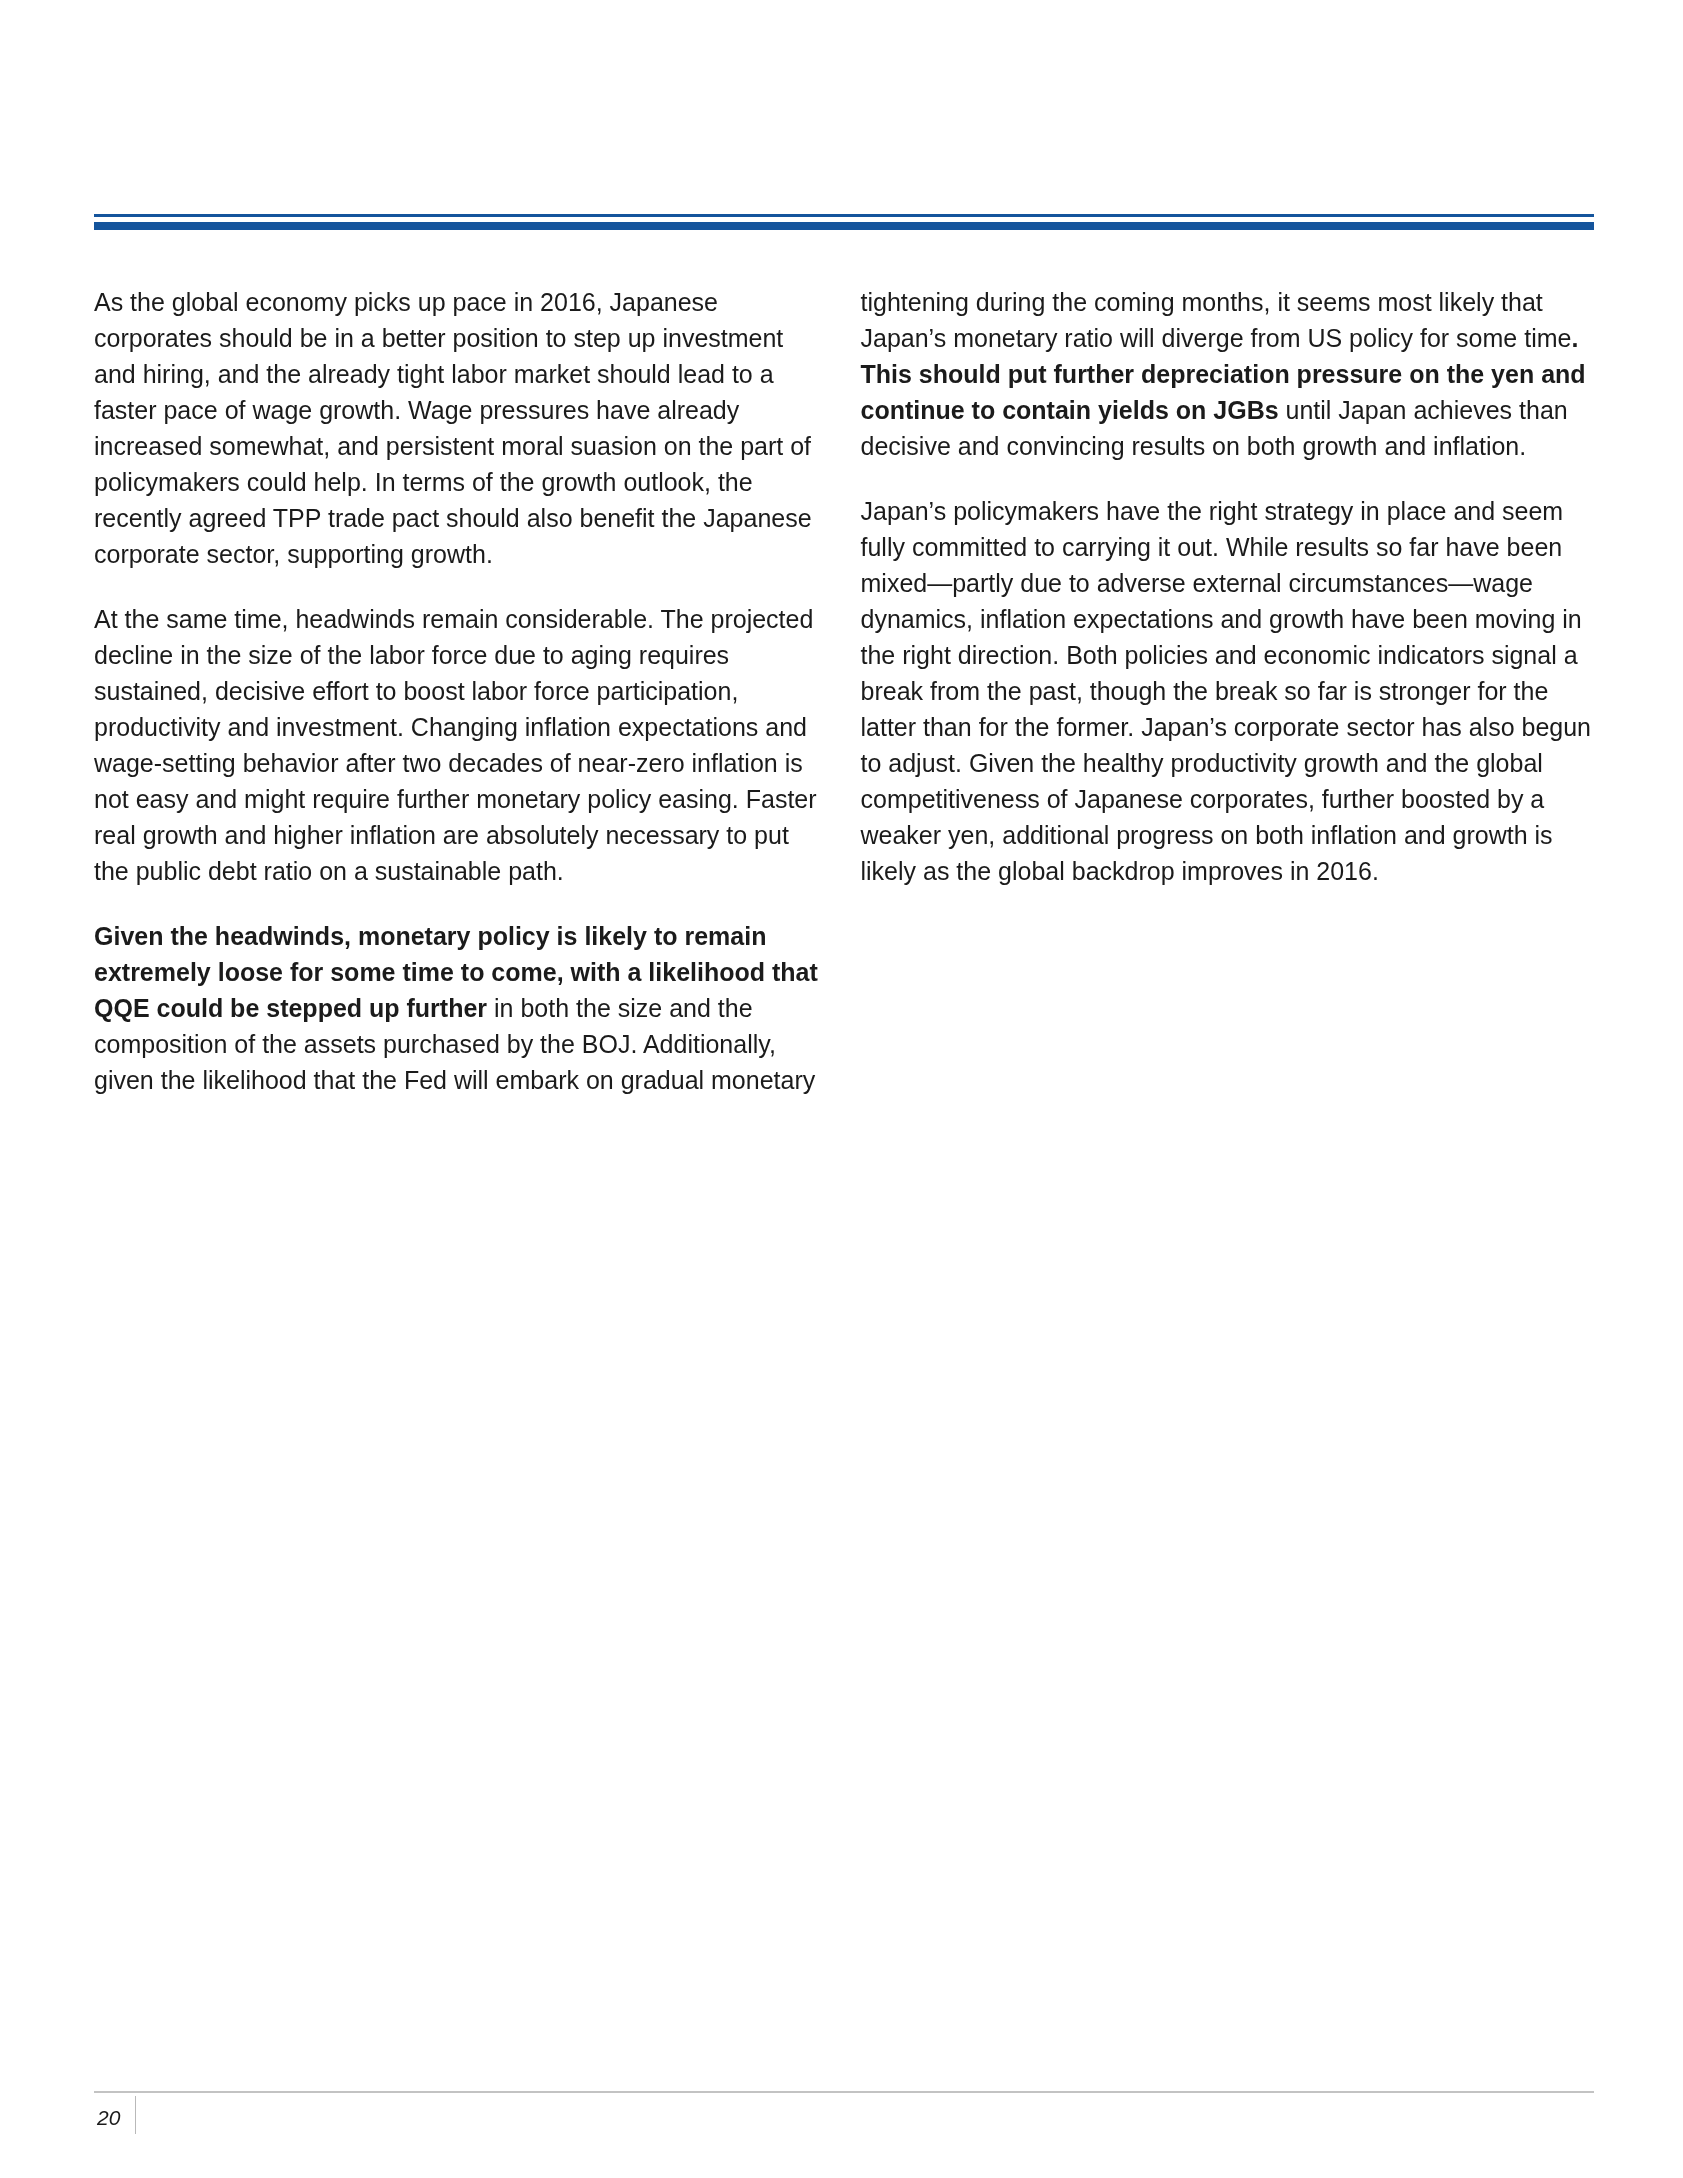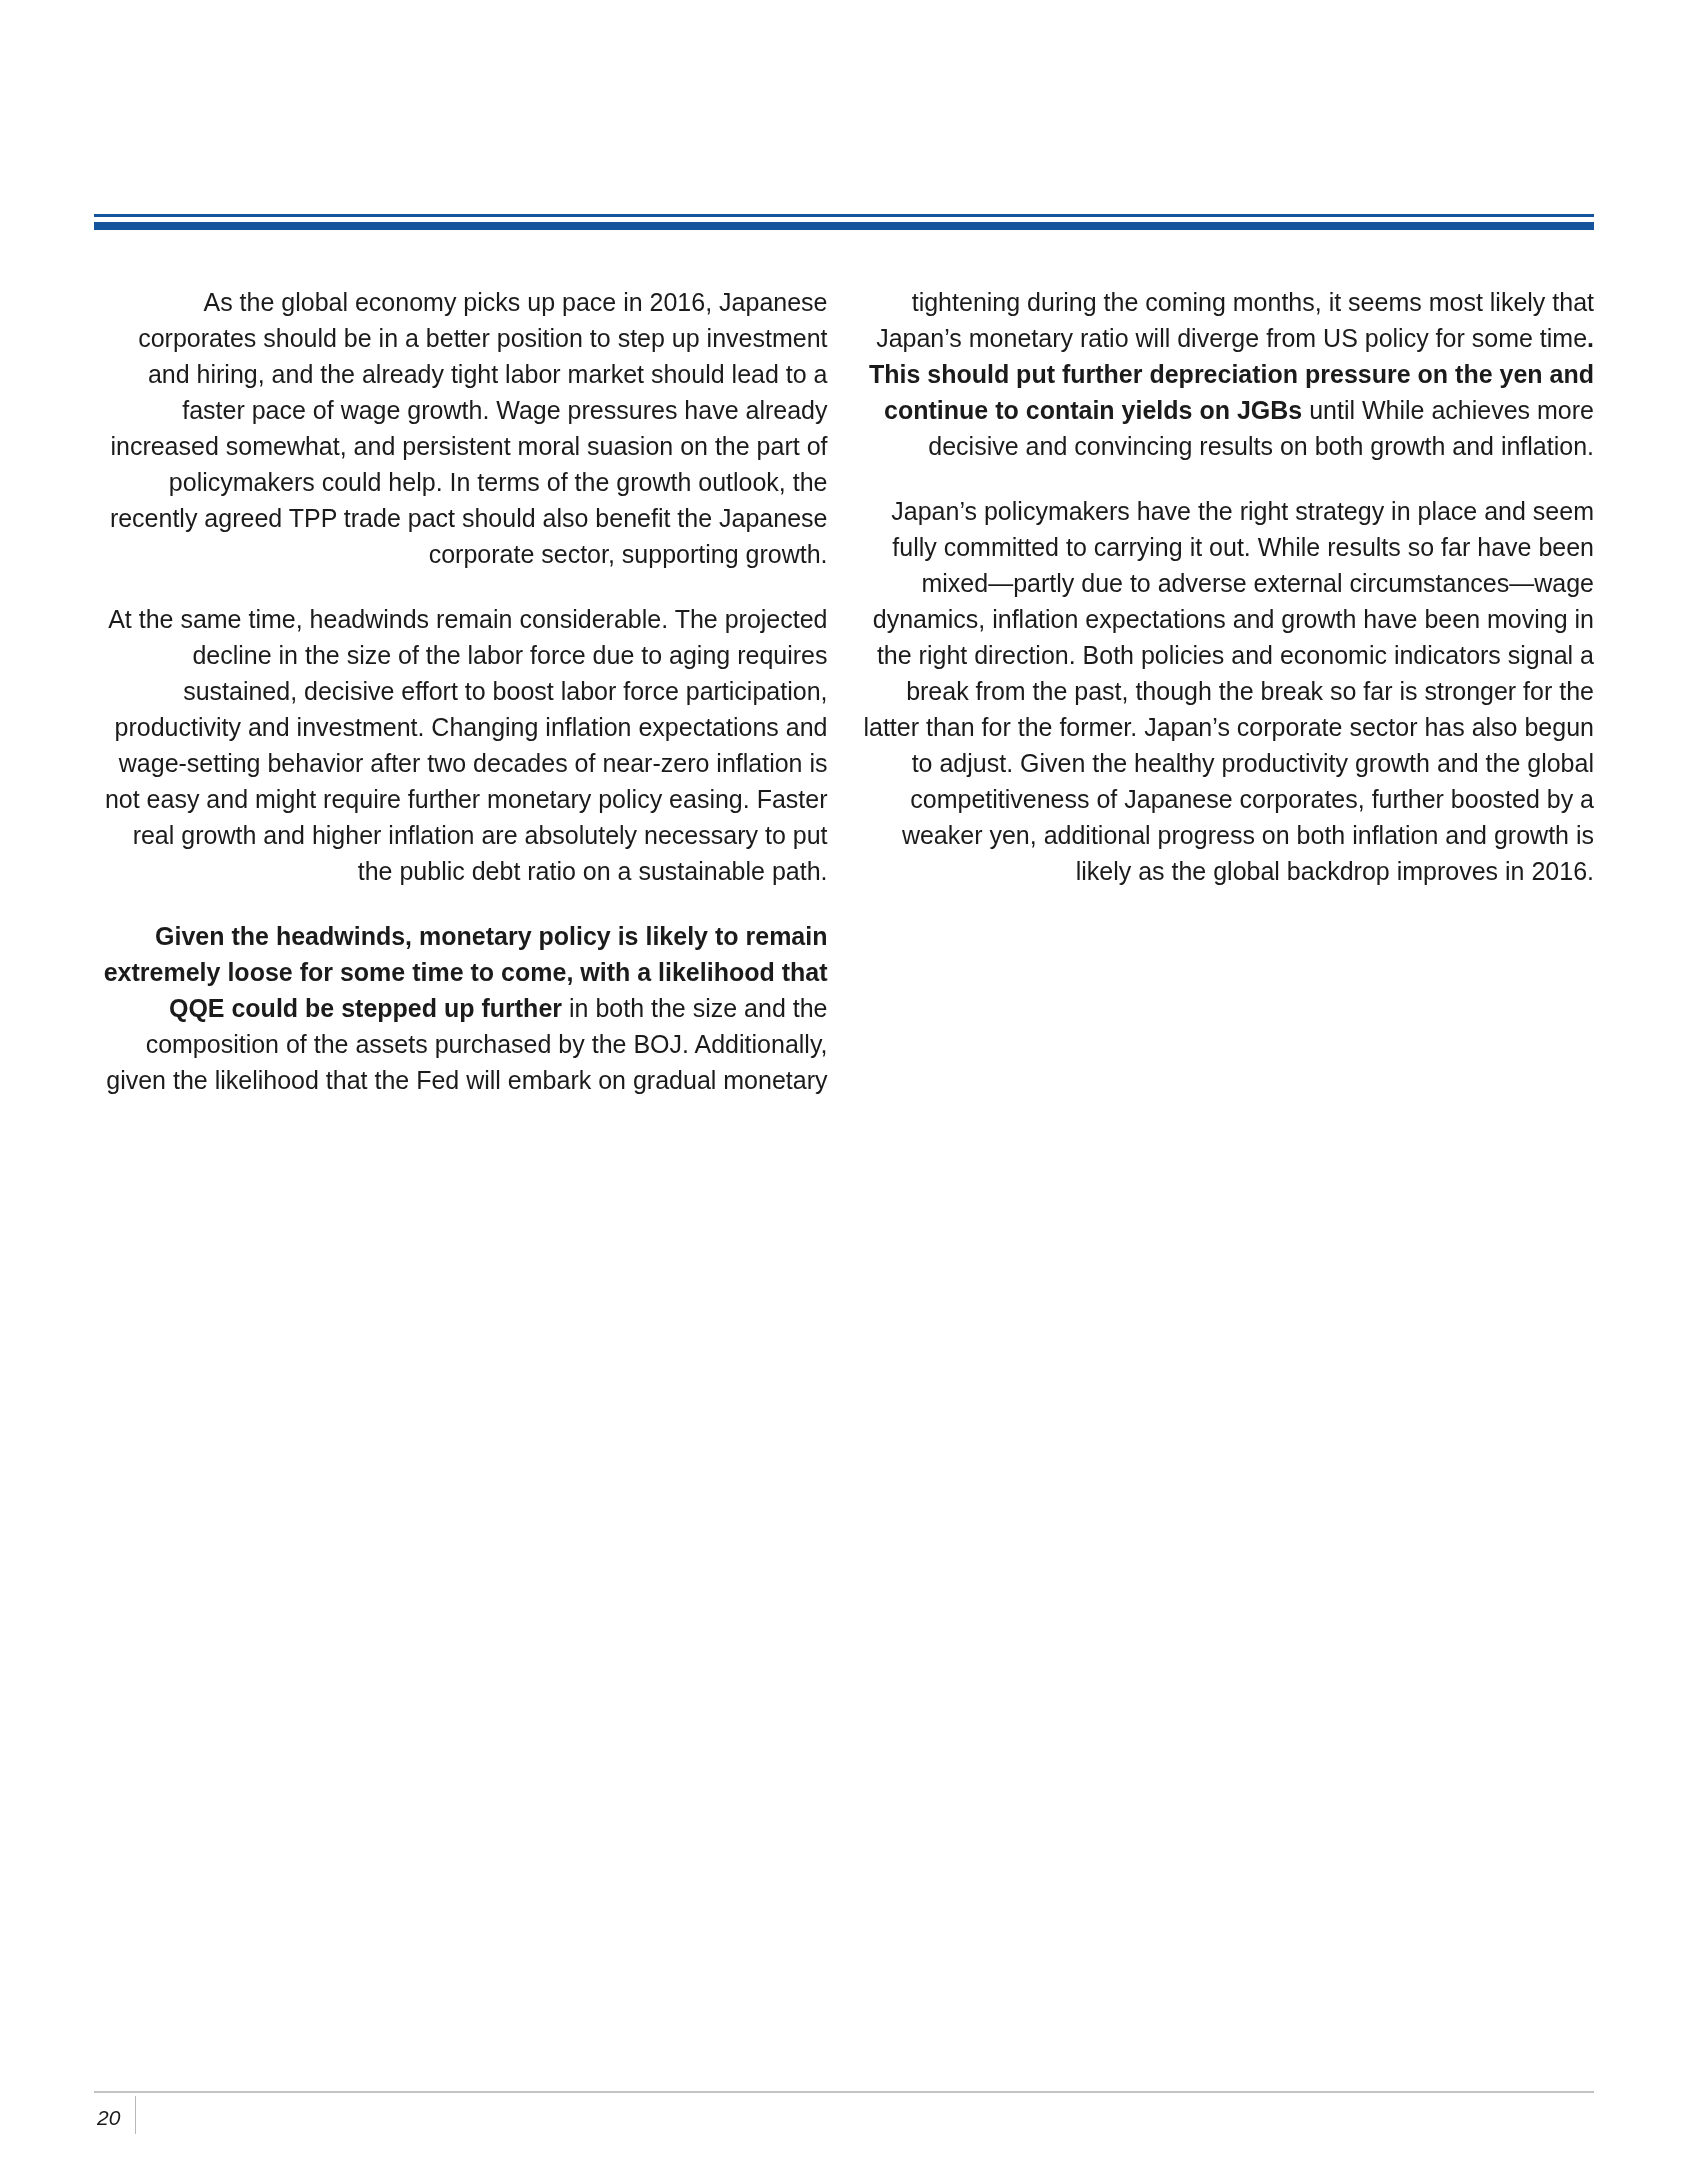--- a/index.html
+++ b/index.html
@@ -43,21 +43,21 @@
     left: 94px;
     top: 284px;
     width: 1500px;
     display: flex;
     gap: 33px;
   }
   .col {
     flex: 1 1 0;
     font-size: 25px;
     line-height: 36px;
-    text-align: right;
+    text-align: left;
   }
   .col p { margin: 0 0 29px 0; }
   .col p:last-child { margin-bottom: 0; }
   .col b { font-weight: bold; }
 
   .footer-rule {
     position: absolute;
     left: 94px;
     top: 2091px;
     width: 1500px;
@@ -100,21 +100,21 @@
 
   <div class="heading-divider"></div>
 
   <div class="columns">
     <div class="col">
         <p><span>As the global economy picks up pace in 2016, Japanese corporates should be in a better position to step up investment and hiring, and the already tight labor market should lead to a faster pace of wage growth. Wage pressures have already increased somewhat, and persistent moral suasion on the part of policymakers could help. In terms of the growth outlook, the recently agreed TPP trade pact should also benefit the Japanese corporate sector, supporting growth.</span></p>
         <p><span>At the same time, headwinds remain considerable. The projected decline in the size of the labor force due to aging requires sustained, decisive effort to boost labor force participation, productivity and investment. Changing inflation expectations and wage-setting behavior after two decades of near-zero inflation is not easy and might require further monetary policy easing. Faster real growth and higher inflation are absolutely necessary to put the public debt ratio on a sustainable path.</span></p>
         <p><b>Given the headwinds, monetary policy is likely to remain extremely loose for some time to come, with a likelihood that QQE could be stepped up further</b><span> in both the size and the composition of the assets purchased by the BOJ. Additionally, given the likelihood that the Fed will embark on gradual monetary</span></p>
       </div>
     <div class="col">
-        <p><span>tightening during the coming months, it seems most likely that Japan’s monetary ratio will diverge from US policy for some time</span><b>. This should put further depreciation pressure on the yen and continue to contain yields on JGBs</b><span> until While achieves more decisive and convincing results on both growth and inflation.</span></p>
+        <p><span>tightening during the coming months, it seems most likely that Japan’s monetary ratio will diverge from US policy for some time</span><b>. This should put further depreciation pressure on the yen and continue to contain yields on JGBs</b><span> until Japan achieves than decisive and convincing results on both growth and inflation.</span></p>
         <p><span>Japan’s policymakers have the right strategy in place and seem fully committed to carrying it out. While results so far have been mixed—partly due to adverse external circumstances—wage dynamics, inflation expectations and growth have been moving in the right direction. Both policies and economic indicators signal a break from the past, though the break so far is stronger for the latter than for the former. Japan’s corporate sector has also begun to adjust. Given the healthy productivity growth and the global competitiveness of Japanese corporates, further boosted by a weaker yen, additional progress on both inflation and growth is likely as the global backdrop improves in 2016.</span></p>
       </div>
   </div>
 
   <div class="footer-rule"></div>
 
   <div class="footer">
     <span class="page-number">20</span>
     <span class="footer-divider"></span>
   </div>

